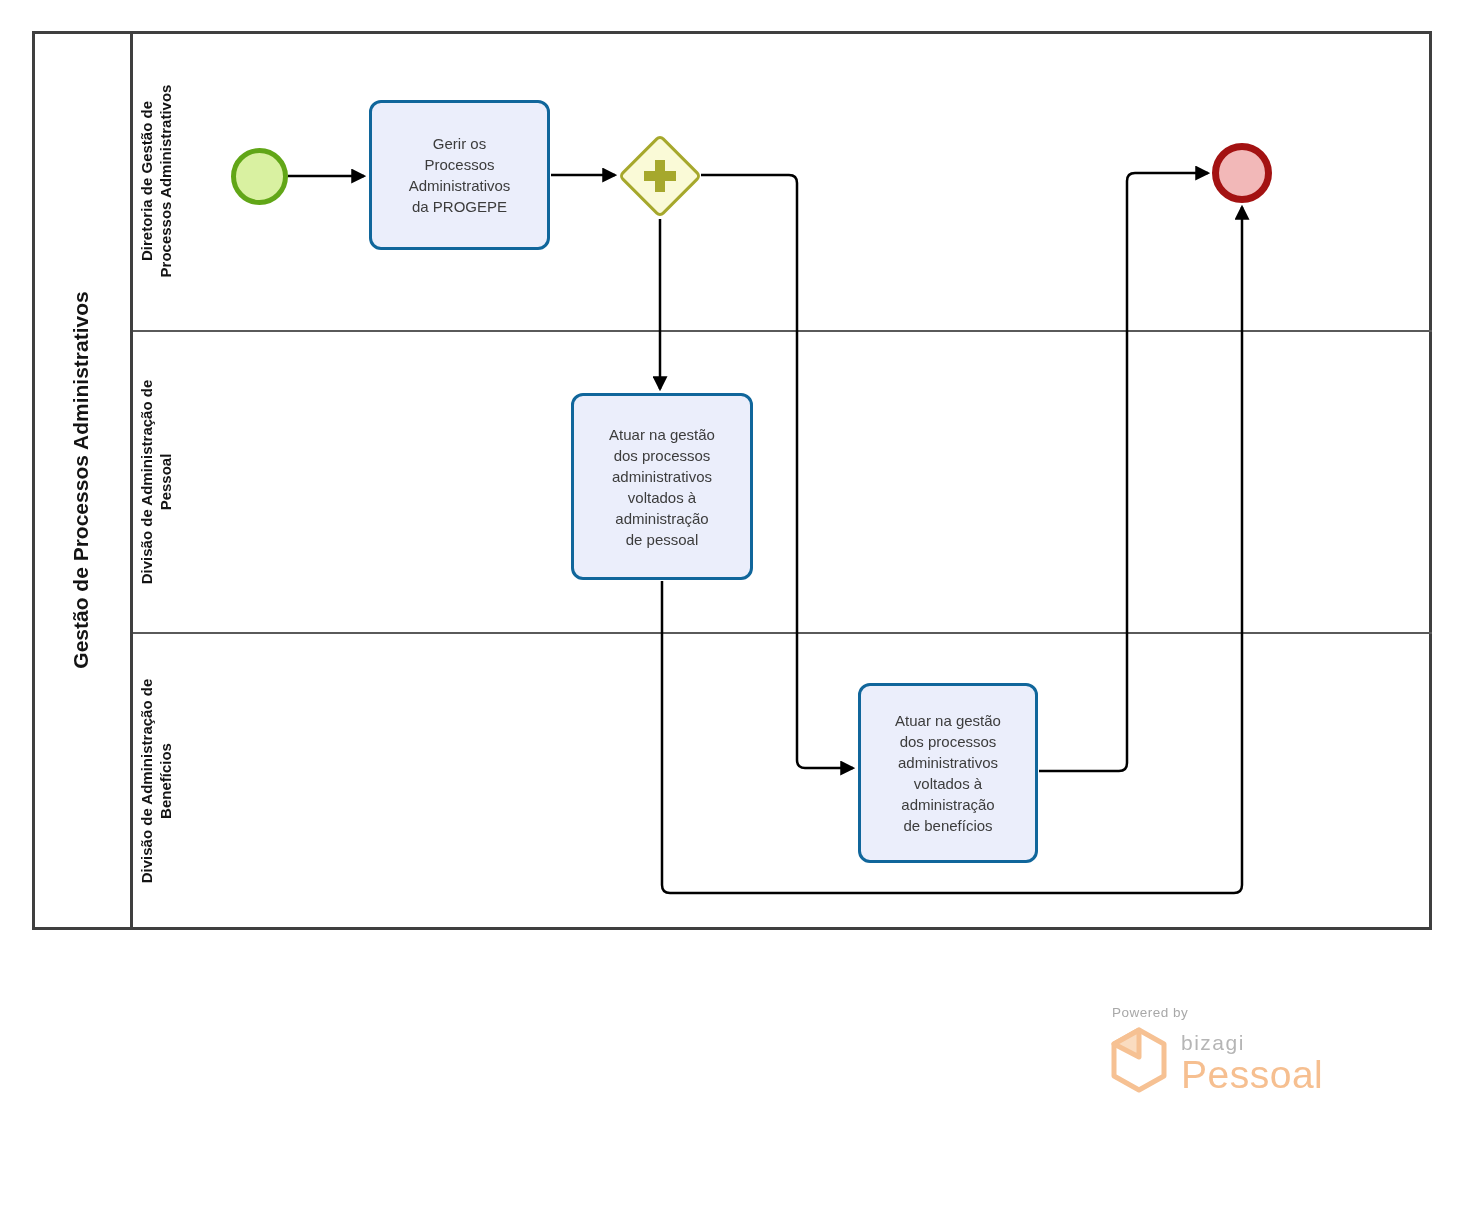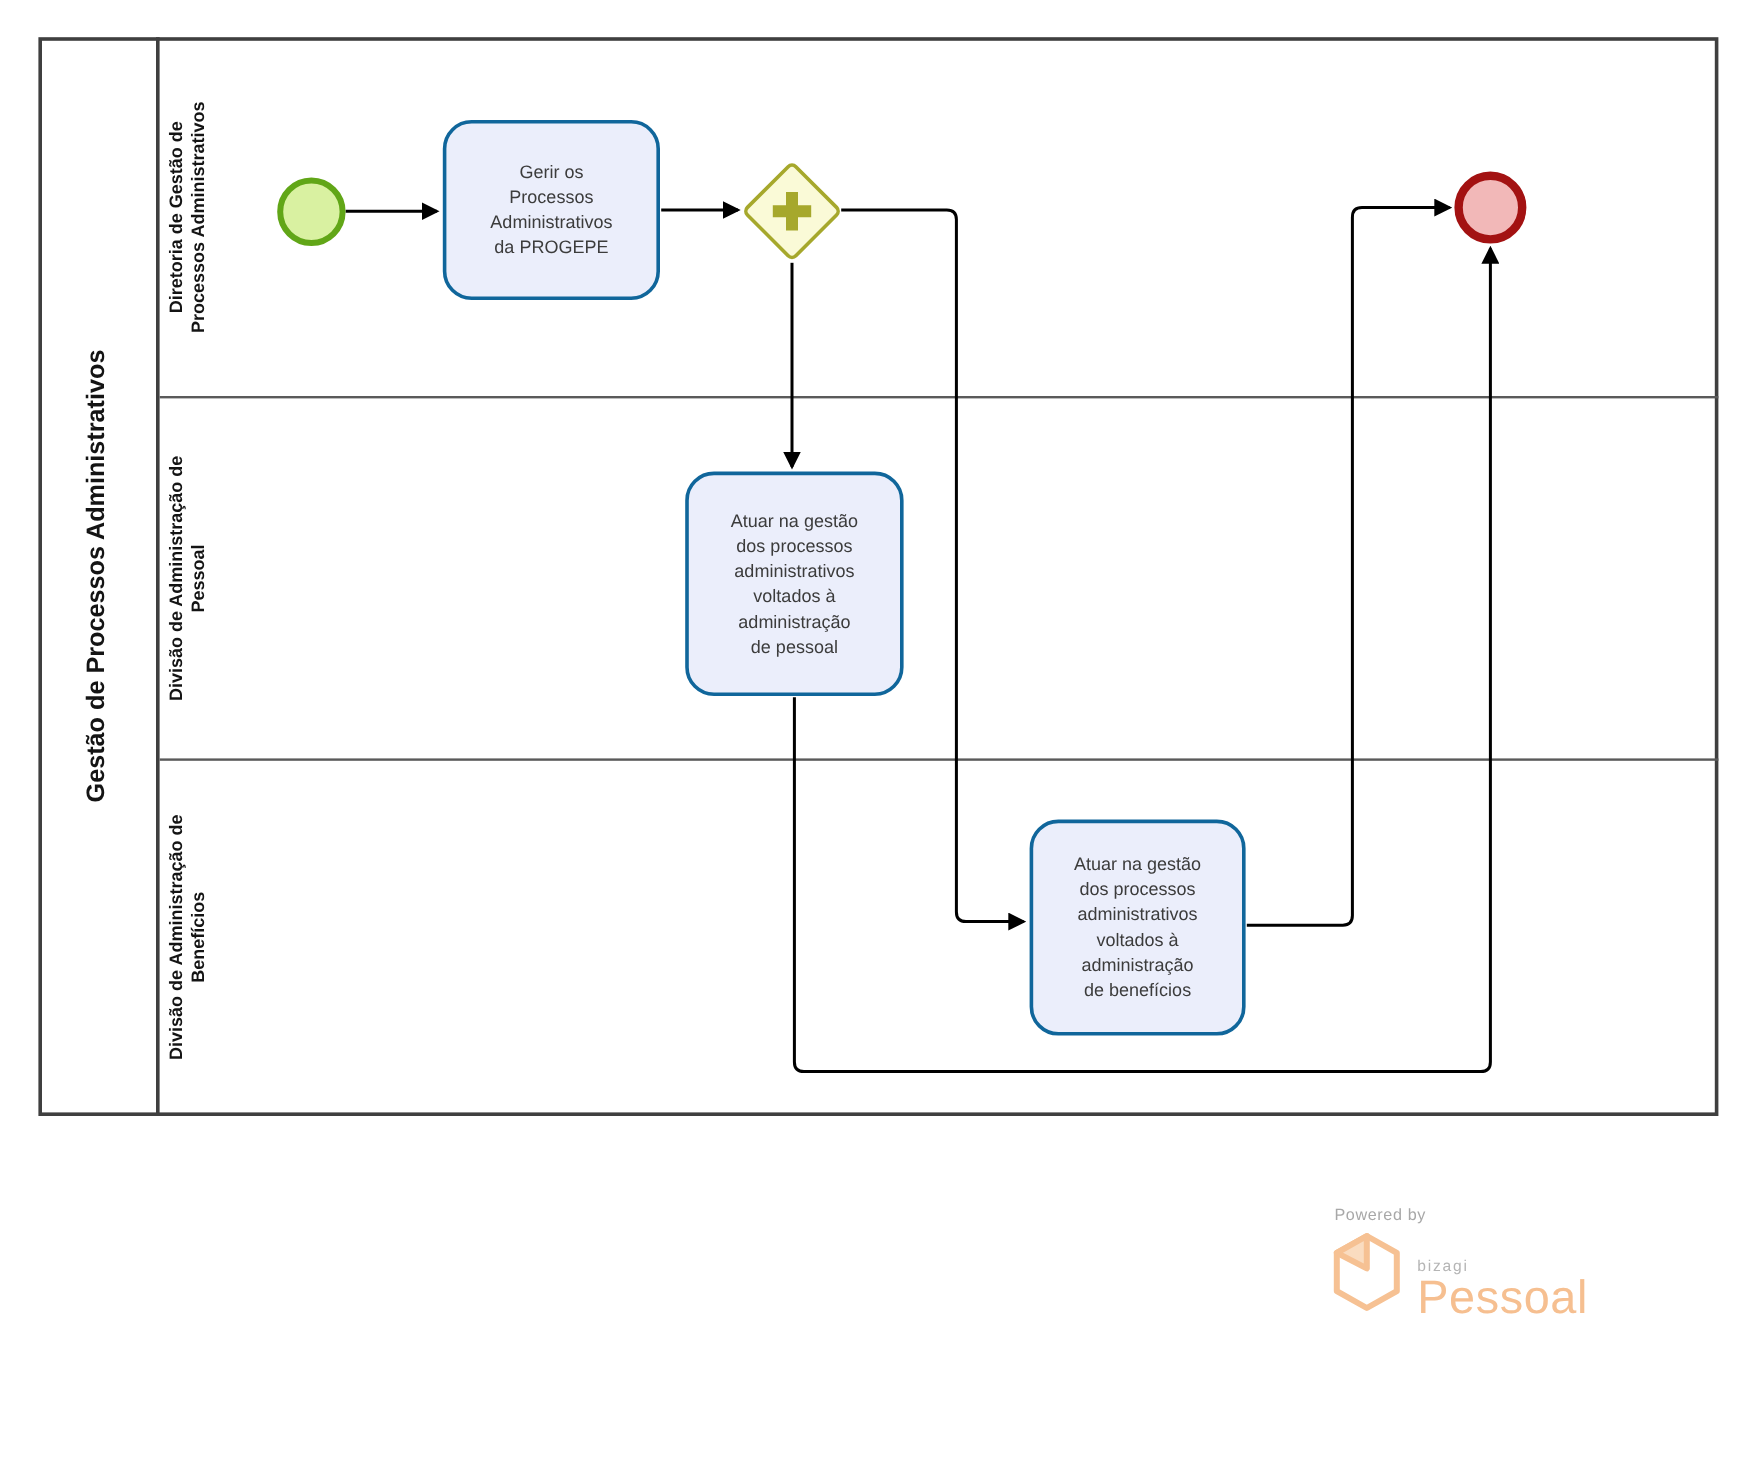--- a/index.html
+++ b/index.html
@@ -40,21 +40,21 @@
     left:231px;top:148px;width:57px;height:57px;
     background:var(--start-fill);border:5px solid var(--start-border);
   }
   .end-event{
     left:1212px;top:143px;width:60px;height:60px;
     background:var(--end-fill);border:7px solid var(--end-border);
   }
   .task{
     position:absolute;box-sizing:border-box;
     background:var(--task-fill);border:3px solid var(--task-border);
-    border-radius:24px;
+    border-radius:12px;
     display:flex;align-items:center;justify-content:center;
     text-align:center;color:#3c3c3c;font-size:15px;line-height:21px;
   }
   .task-label{white-space:pre-line;}
   .task-gerir{left:369px;top:100px;width:181px;height:150px;}
   .task-pessoal{left:571px;top:393px;width:182px;height:187px;}
   .task-beneficios{left:858px;top:683px;width:180px;height:180px;}
   .gateway{
     position:absolute;left:630px;top:146px;width:60px;height:60px;
     box-sizing:border-box;background:var(--gateway-fill);
@@ -64,21 +64,21 @@
   .gateway-plus{position:absolute;left:638px;top:154px;}
   
   .flows{position:absolute;left:0;top:0;pointer-events:none;}
   .flows path{fill:none;stroke:var(--flow-color);stroke-width:2.5px;}
   
   .watermark{position:absolute;left:1108px;top:1005px;width:280px;}
   .powered-by{font-size:13.5px;color:#a8a8a8;letter-spacing:.5px;margin-left:4px;}
   .wm-row{display:flex;align-items:flex-start;margin-top:7px;}
   .wm-hex{flex:0 0 auto;}
   .wm-texts{margin-left:11px;display:flex;flex-direction:column;}
-  .wm-brand{font-size:13px;color:#b5b5b5;letter-spacing:1.5px;margin-top:20px;}
+  .wm-brand{font-size:21px;color:#b5b5b5;letter-spacing:1.5px;margin-top:4px;}
   .wm-product{font-size:39px;color:var(--wm-orange);letter-spacing:.5px;margin-top:-2px;}
 </style>
 </head>
 <body>
 
 <div class="canvas">
 
   <div class="pool"></div>
   <div class="pool-title-sep"></div>
   <div class="lane-divider" style="top:330px"></div>

